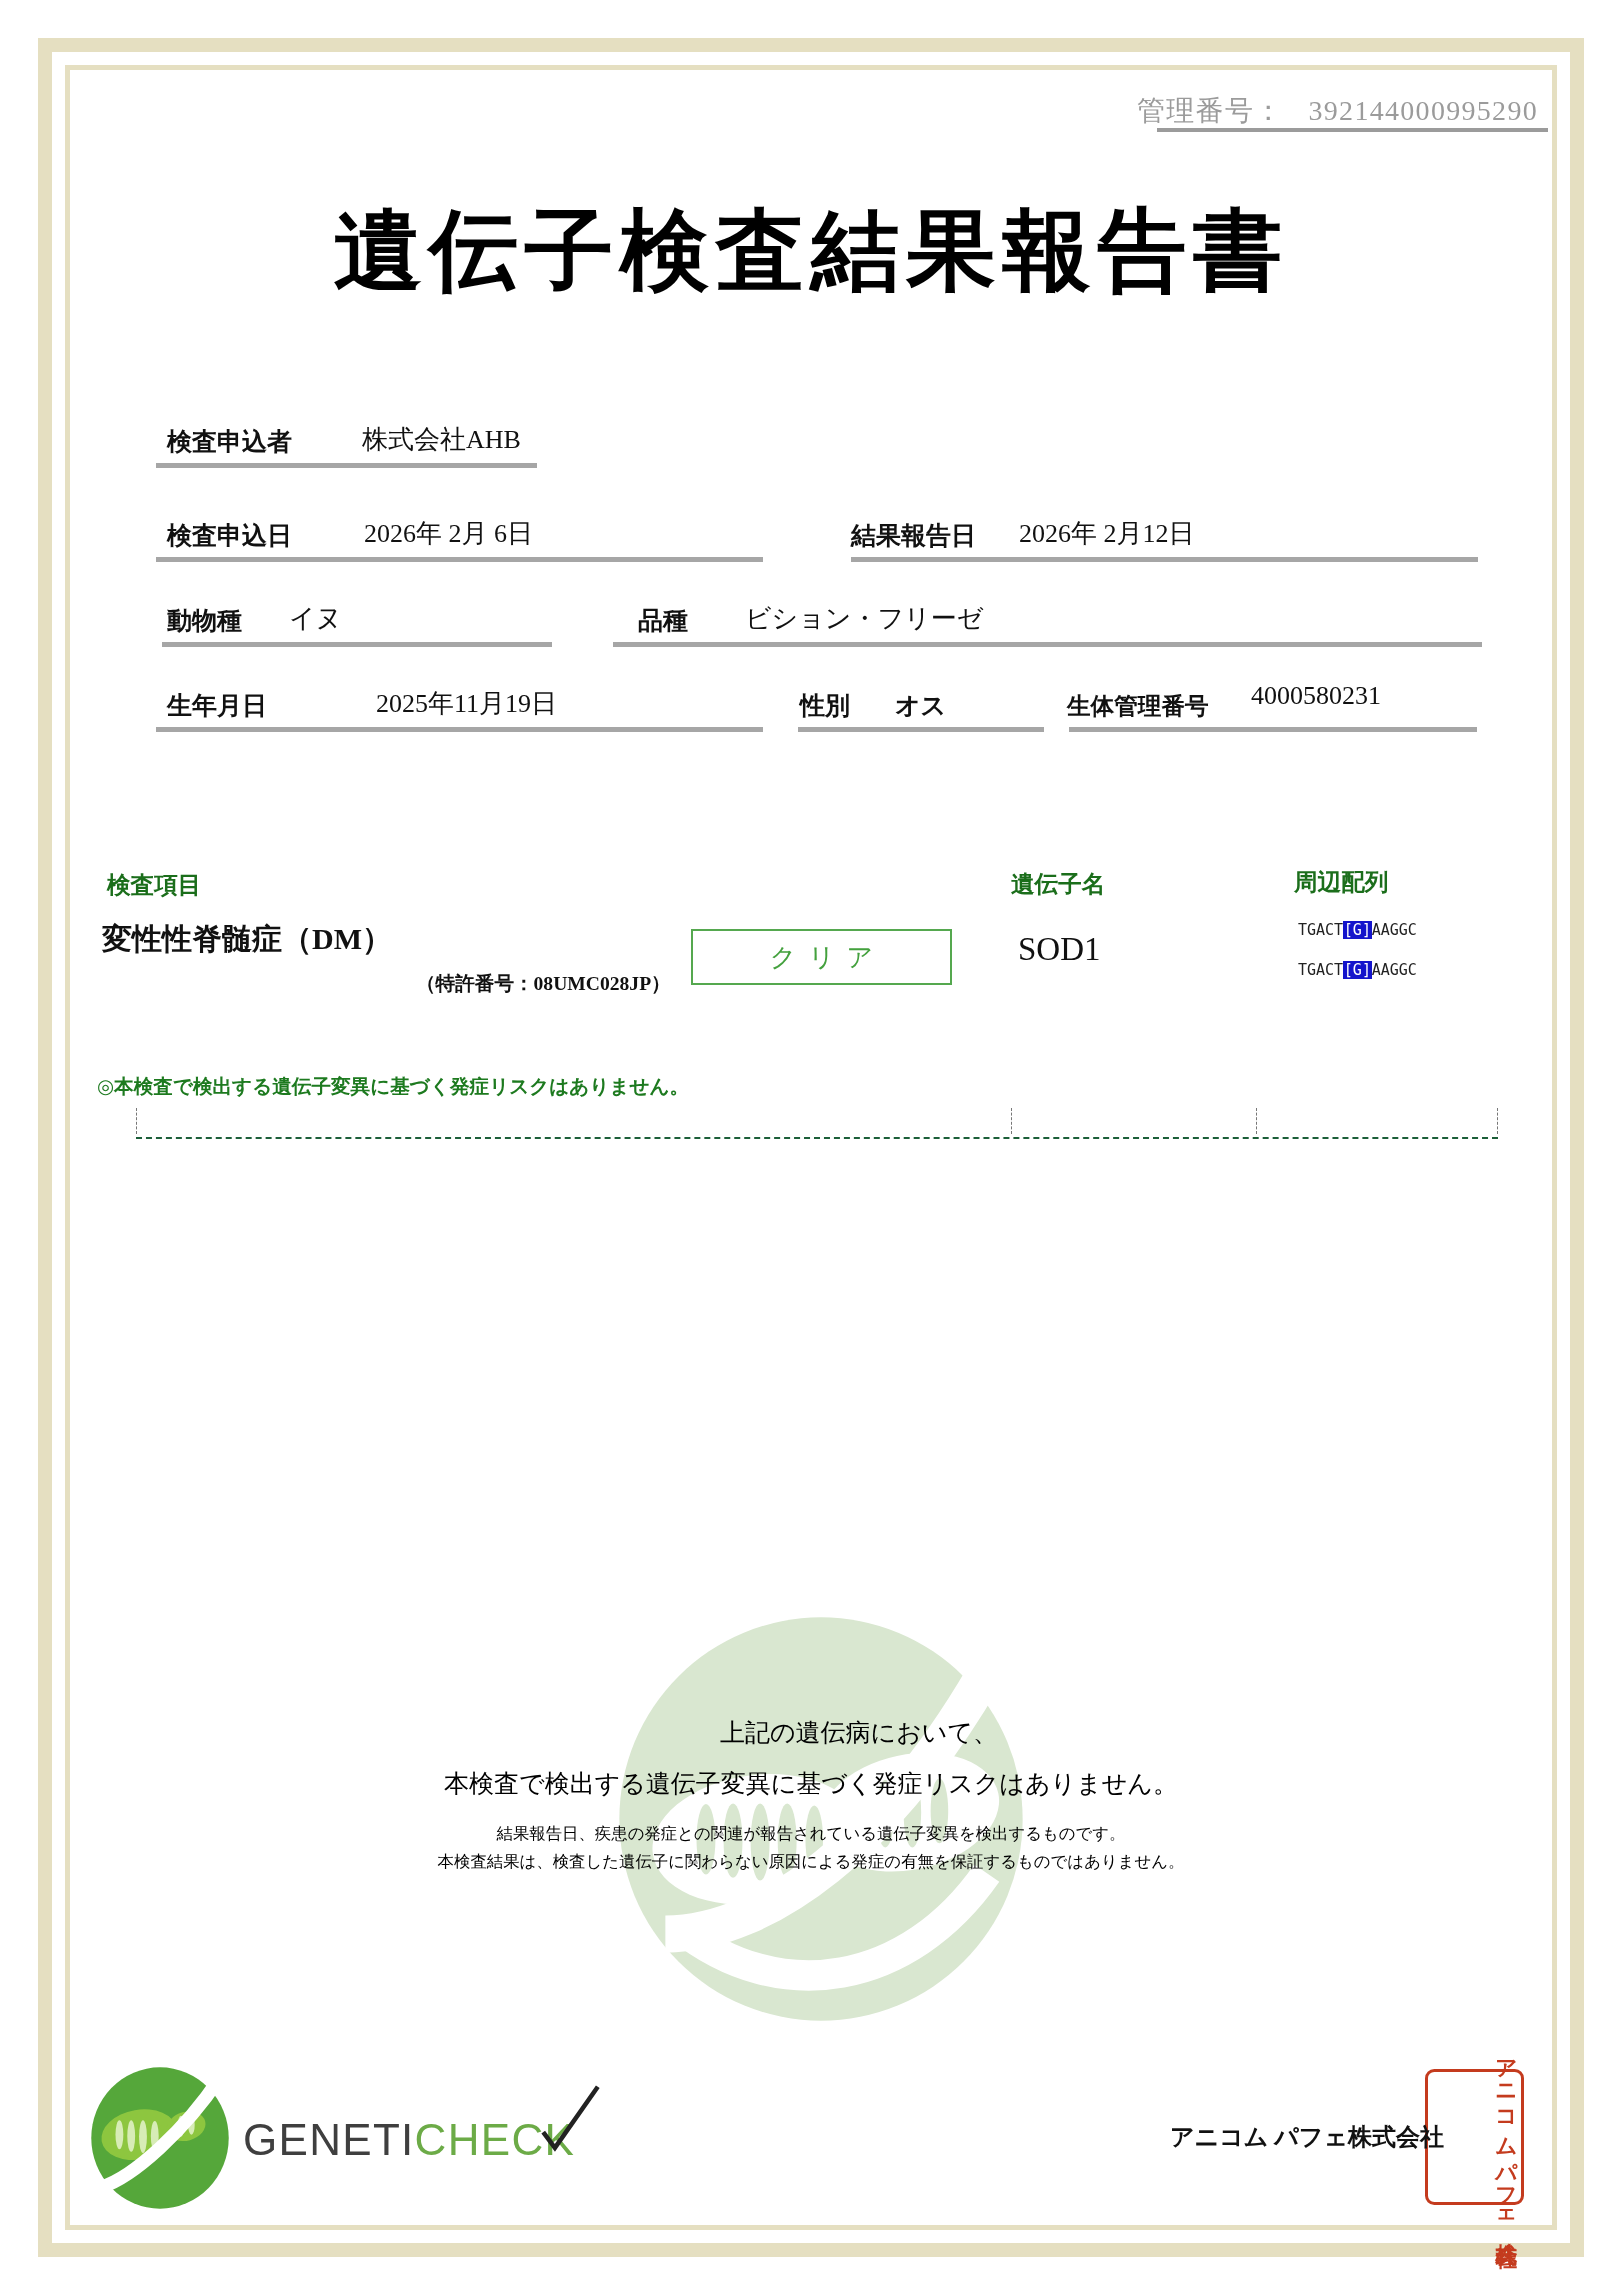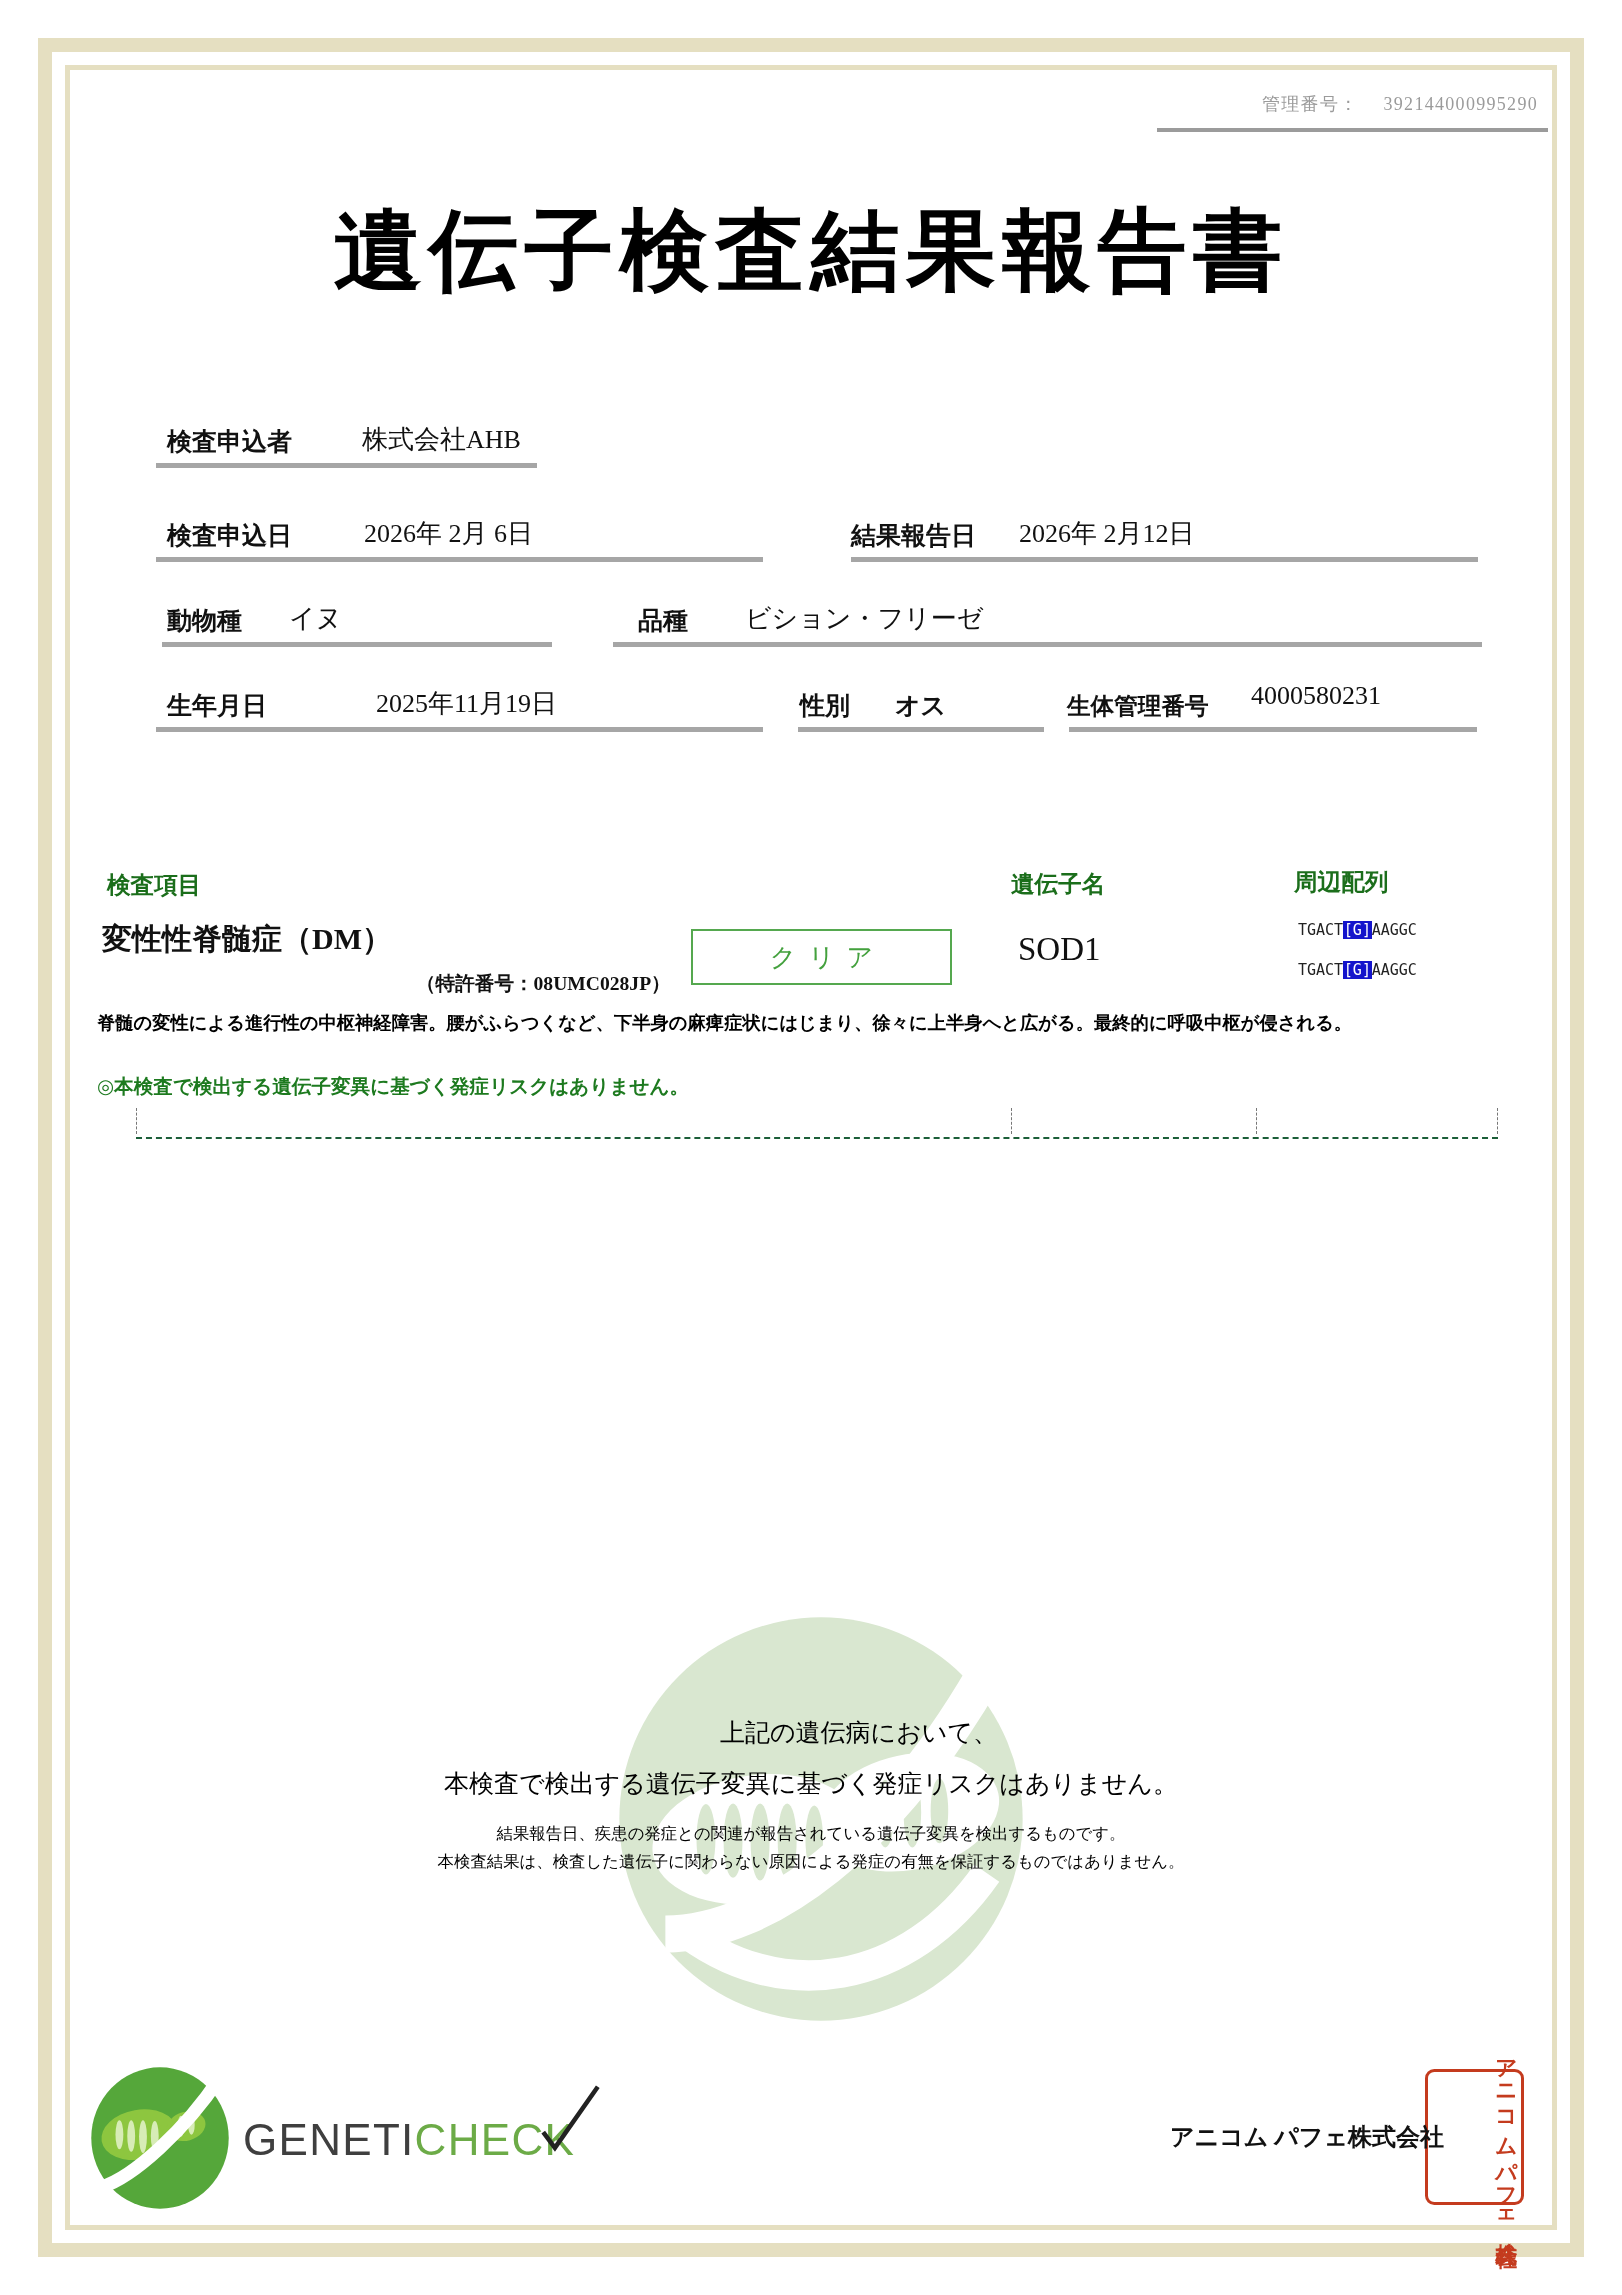--- a/index.html
+++ b/index.html
@@ -5,21 +5,21 @@
   html,body{margin:0;padding:0;background:#fff;}
   .page{position:relative;width:1622px;height:2295px;background:#ffffff;overflow:hidden;
         font-family:"Liberation Serif","DejaVu Serif",serif;color:#111;}
   .abs{position:absolute;white-space:nowrap;}
   
   .frame-outer{position:absolute;left:38px;top:38px;right:38px;bottom:38px;
                border:14.4px solid #e5dfc1;pointer-events:none;}
   .frame-inner{position:absolute;left:65px;top:65px;right:65px;bottom:65px;
                border:5.2px solid #e5dfc1;pointer-events:none;}
   
-  .mgmt{left:0;top:92px;width:1538px;text-align:right;font-size:18px;color:#9b9b9b;
+  .mgmt{left:0;top:92px;width:1538px;text-align:right;font-size:28px;color:#9b9b9b;
         letter-spacing:1.3px;}
   .mgmt .num{margin-left:25px;}
   .mgmt-line{left:1157px;top:128px;width:391px;height:3.9px;background:#9b9b9b;}
   
   .title{left:0;top:191px;width:1622px;text-align:center;font-size:89px;font-weight:600;
          letter-spacing:6.5px;color:#000;}
   
   .flabel{font-family:"Liberation Sans","DejaVu Sans",sans-serif;font-weight:bold;font-size:25px;}
   .fvalue{font-size:26px;}
   .uline{height:5.2px;background:#a6a6a6;}
@@ -127,21 +127,20 @@
     <span>クリア</span>
   </div>
   <div class="abs gene-name">SOD1</div>
   <div class="abs seq" style="left:1298px;top:921px;">
     <span>TGACT</span><span class="hl">[G]</span><span>AAGGC</span>
   </div>
   <div class="abs seq" style="left:1298px;top:961px;">
     <span>TGACT</span><span class="hl">[G]</span><span>AAGGC</span>
   </div>
 
-  <div class="abs desc">脊髄の変性による進行性の中枢神経障害。腰がふらつくなど、下半身の麻痺症状にはじまり、徐々に上半身へと広がる。最終的に呼吸中枢が侵される。</div>
   <div class="abs note">◎本検査で検出する遺伝子変異に基づく発症リスクはありません。</div>
 
   <div class="abs dotted-row">
     <div class="vdash" style="left:0;"></div>
     <div class="vdash" style="left:875px;"></div>
     <div class="vdash" style="left:1120px;"></div>
     <div class="vdash" style="left:1361px;"></div>
   </div>
 
   <div class="abs sum-big" style="top:1716px;padding-left:48px;">上記の遺伝病において、</div>

